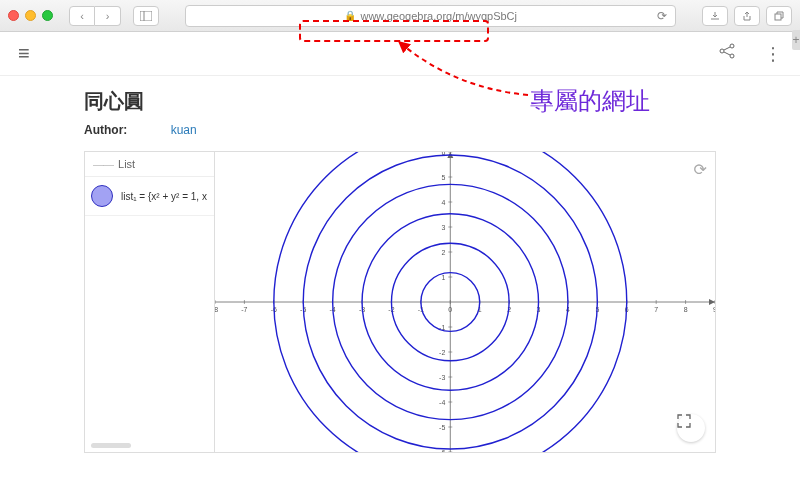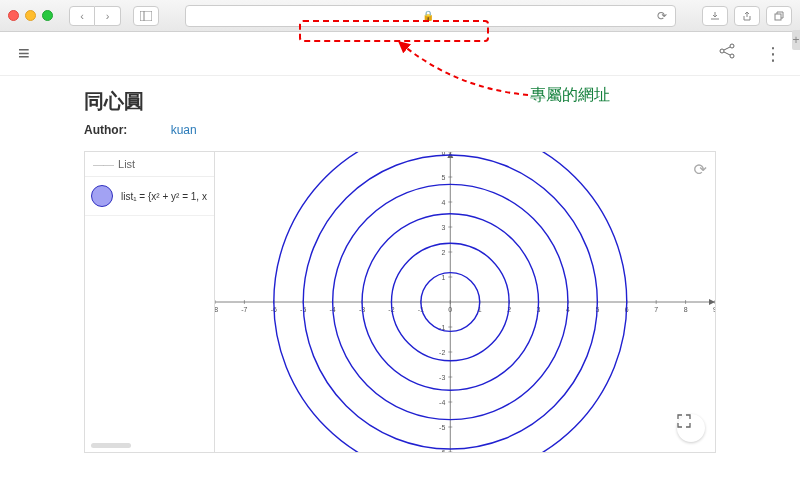--- a/index.html
+++ b/index.html
@@ -47,21 +47,21 @@
   
   .plot-area { flex:1; position:relative;}
   .plot-area svg { width:100%; height:100%; }
   .refresh-ic { position:absolute; top:8px; right:8px; color:#aaa; font-size:16px;}
   .fullscr-ic { position:absolute; bottom:10px; right:10px; width:28px; height:28px; border-radius:50%; background:#fff; box-shadow:0 1px 3px rgba(0,0,0,0.2); display:flex; align-items:center; justify-content:center; color:#666; font-size:13px;}
   
   .footer-note { font-size: 12px; color:#333; margin-top:16px;}
   
   
   .annot-box { position:absolute; top:20px; left:299px; width:190px; height:22px; border:2px dashed #e00; border-radius:4px; pointer-events:none;}
-  .annot-label { position:absolute; top:85px; left:530px; color:#15803d; font-size:16px; }
+  .annot-label { position:absolute; top:85px; left:530px; color:#6d28d9; font-size:24px; }
   .annot-arrow { position:absolute; top:33px; left:393px; pointer-events:none;}
   
   .plus-tab { position:absolute; top:30px; right:0; width:8px; height:20px; background:#ddd; border-radius:2px 0 0 2px; color:#888; font-size:12px; display:flex; align-items:center; justify-content:center;}
 </style>
 </head>
 <body>
 
 <div class="browser-chrome">
   <div class="traffic">
     <div class="dot red"></div>
@@ -73,20 +73,21 @@
     <div class="nav-btn">›</div>
   </div>
   <div class="nav-btn" style="margin-left:6px;">
     <svg width="12" height="10">
         <rect x="0" y="0" width="12" height="10" fill="none" stroke="#888"></rect>
         <line x1="4" y1="0" x2="4" y2="10" stroke="#888"></line>
       </svg>
   </div>
   <div class="url-bar">
     <span class="lock">🔒</span>
+    <span>www.geogebra.org/m/wyqpSbCj</span>
     <span class="reload">⟳</span>
   </div>
   <div class="right-btns">
     <div class="nav-btn">
       <svg width="10" height="10">
           <path d="M5 1v5M3 4l2 2 2-2M1 8h8" stroke="#888" fill="none"></path>
         </svg>
     </div>
     <div class="nav-btn">
       <svg width="10" height="10">

